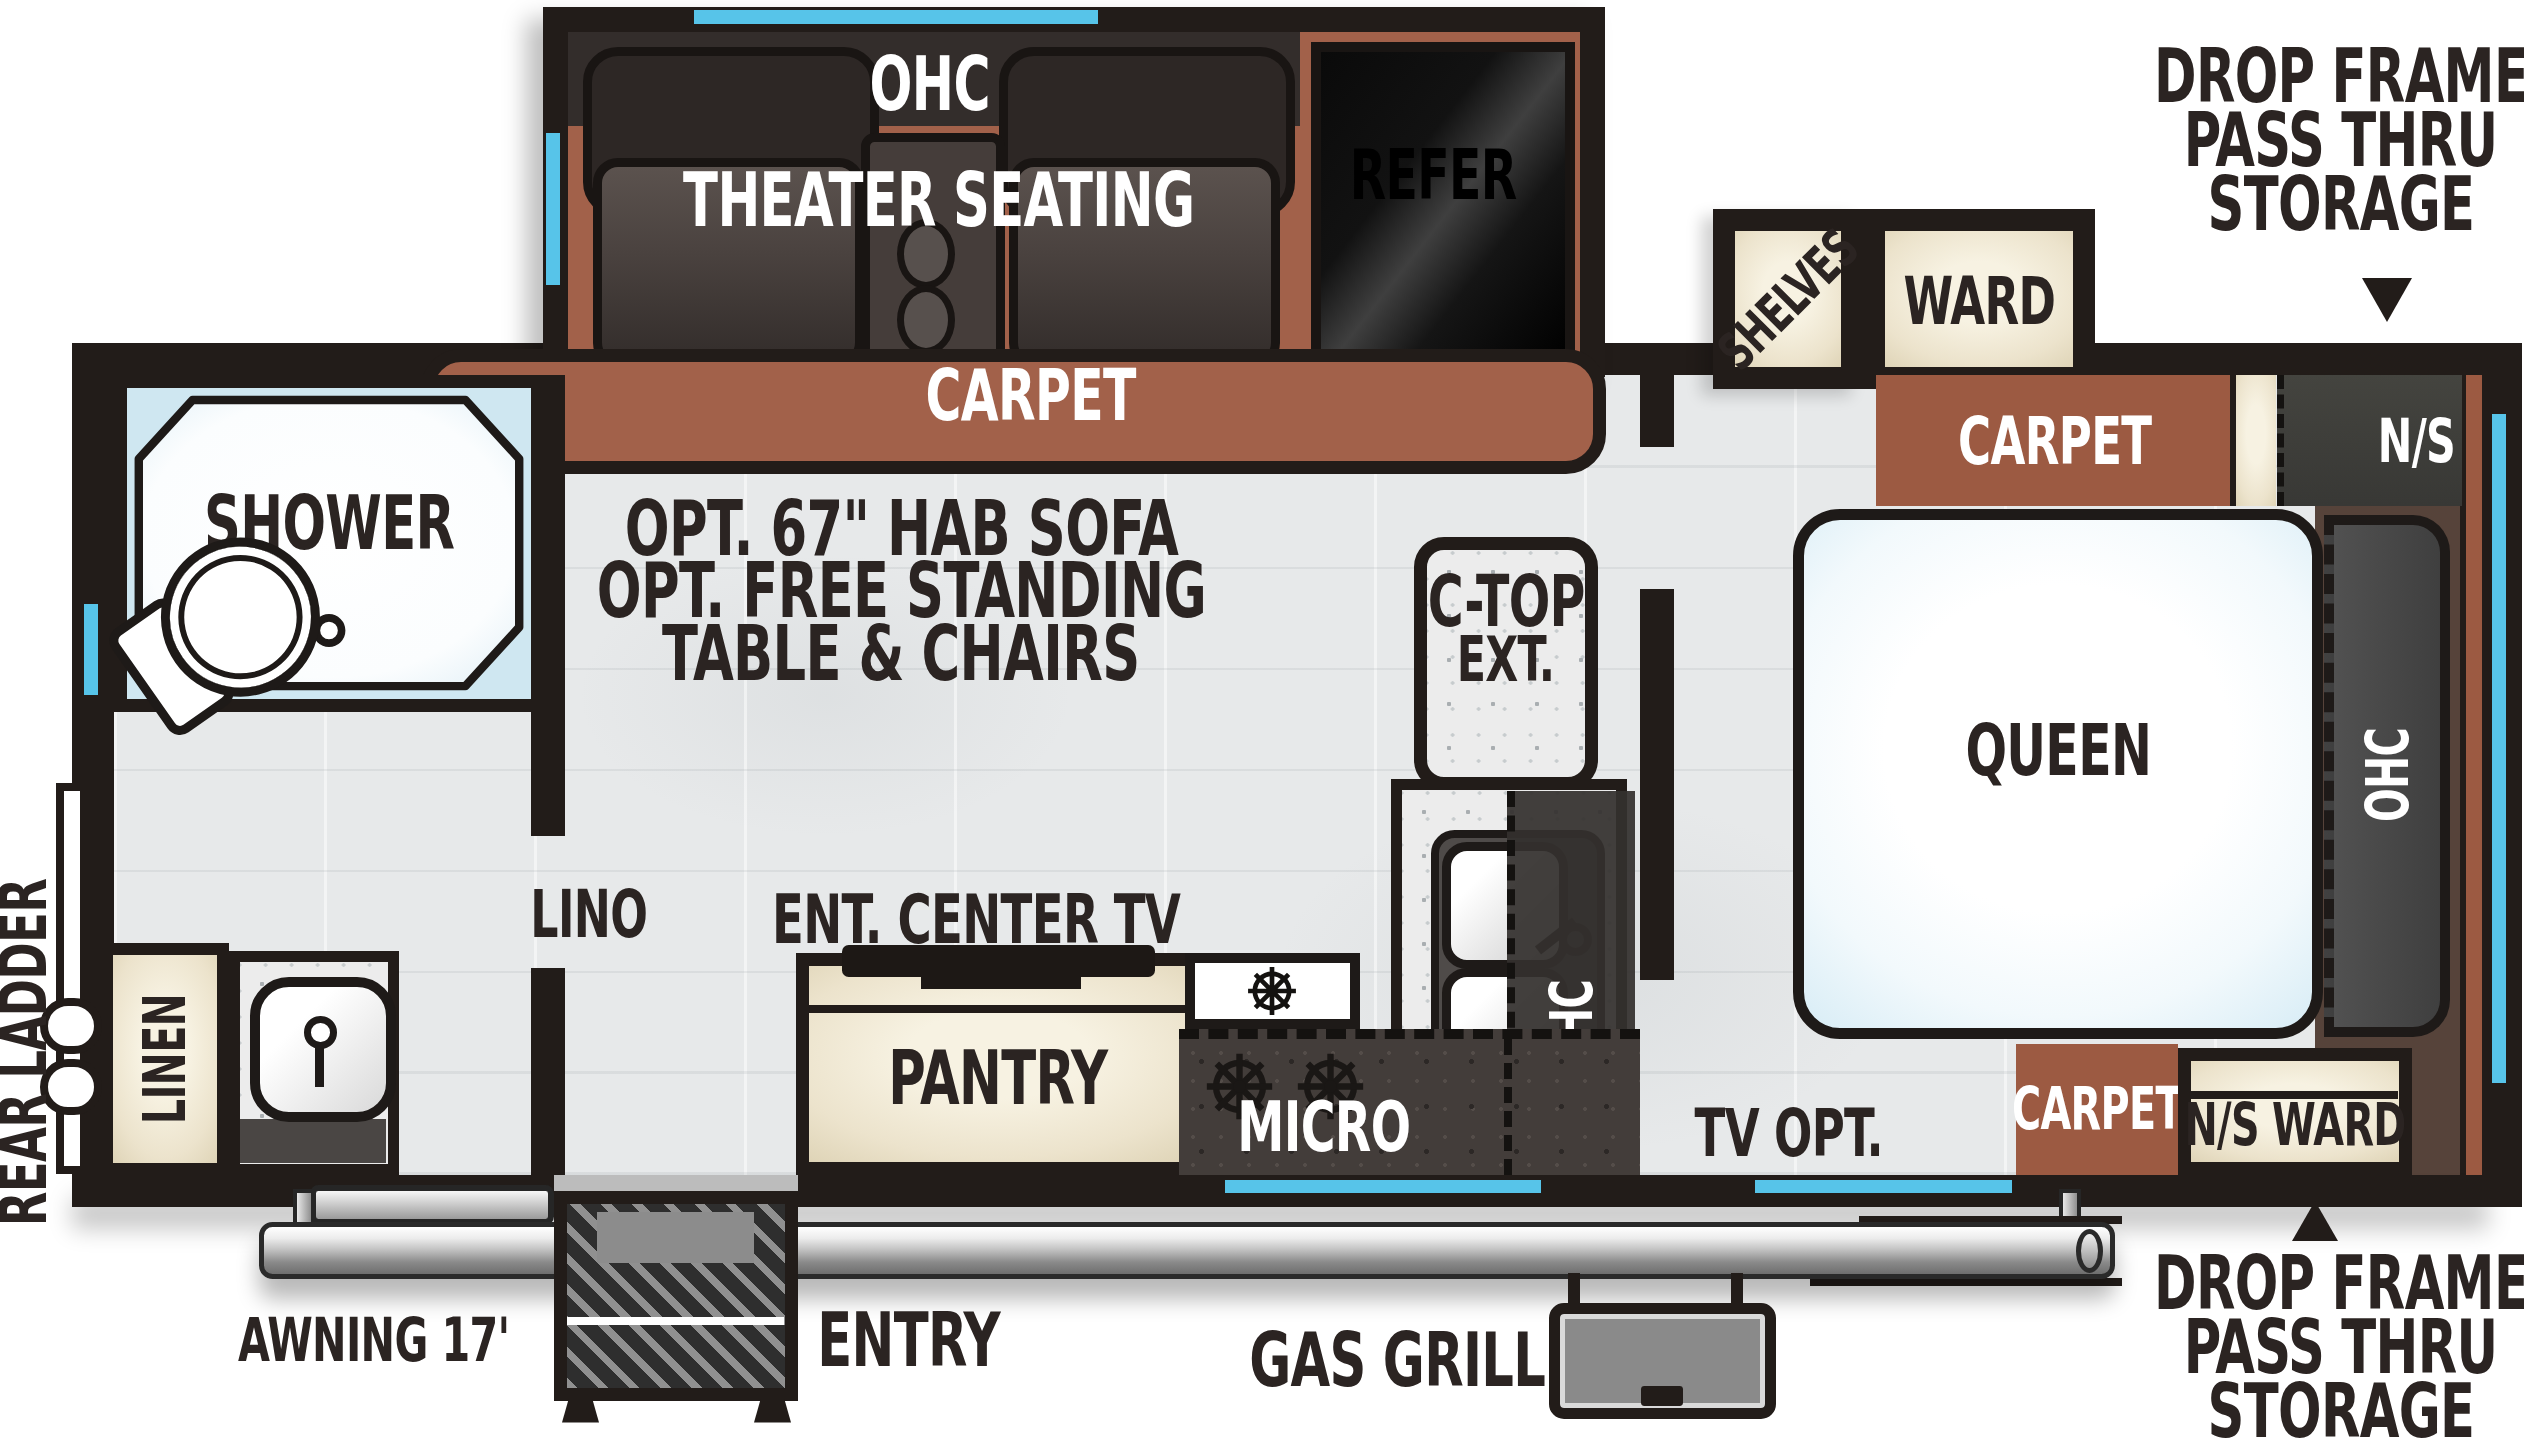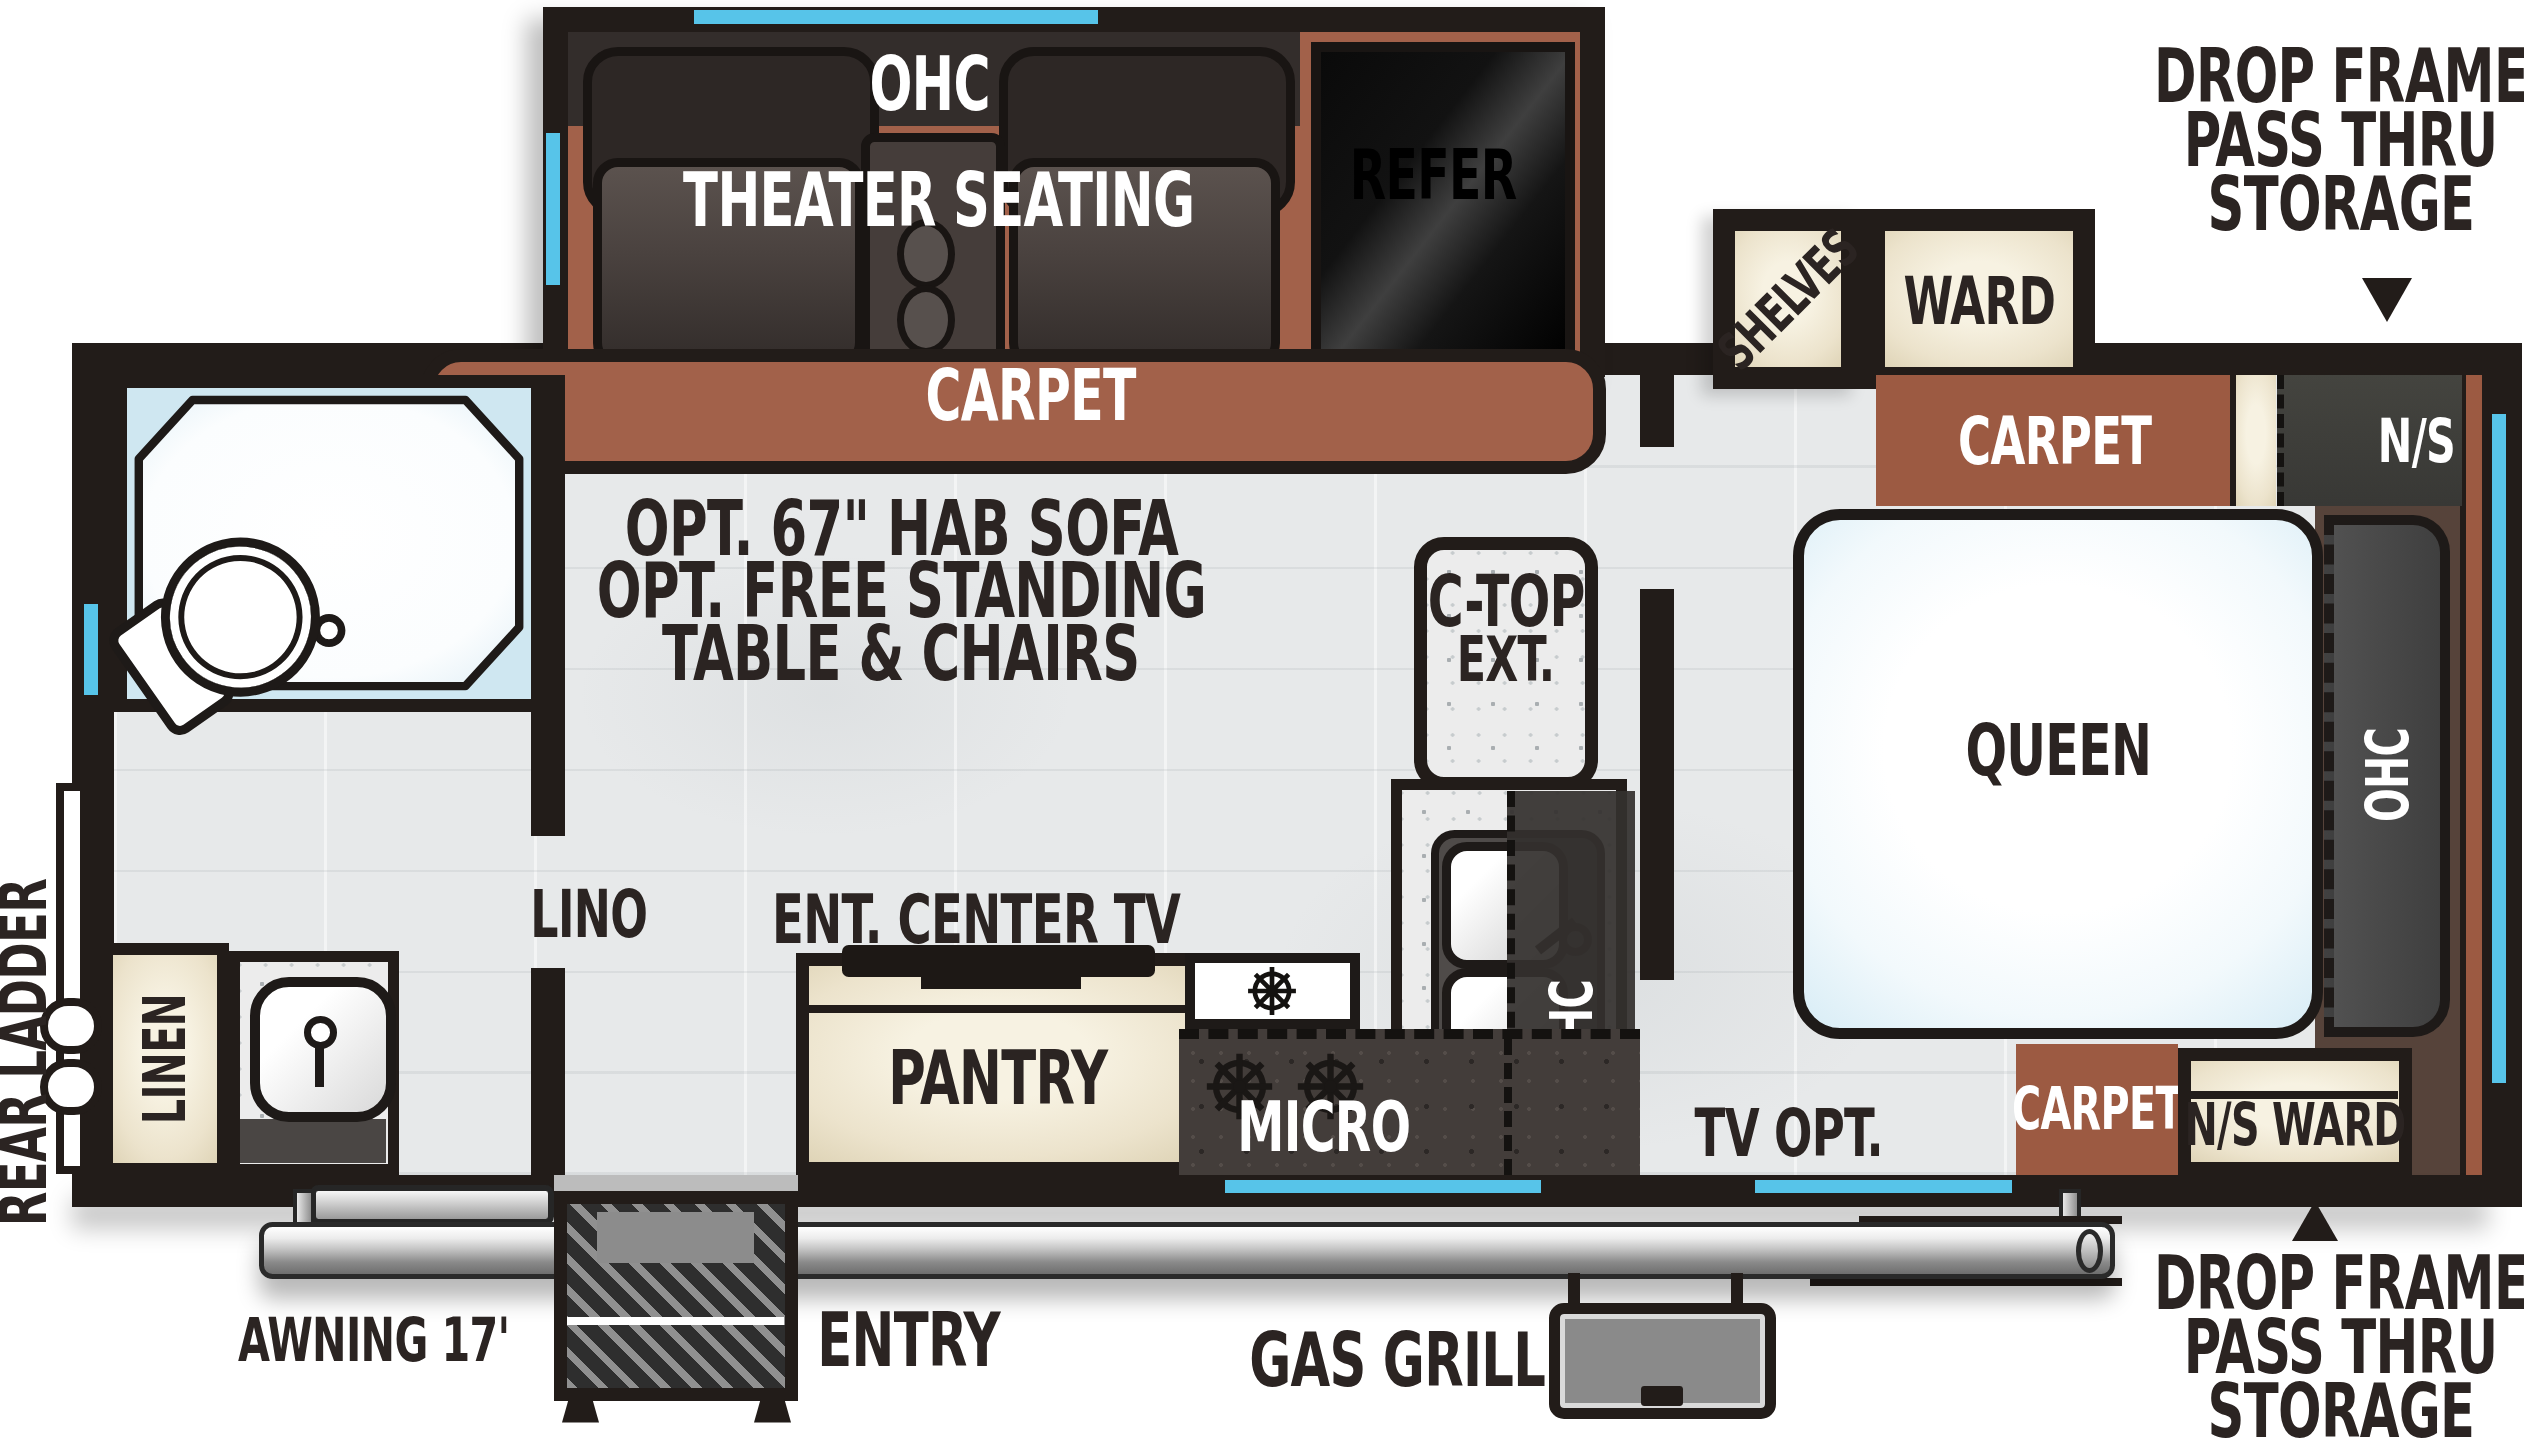--- a/index.html
+++ b/index.html
@@ -95,20 +95,23 @@
       <defs>
         <radialGradient id="pan" cx="50%" cy="48%" r="70%">
           <stop offset="0%" stop-color="#ffffff"></stop>
             <stop offset="70%" stop-color="#fbfdfe"></stop>
           <stop offset="100%" stop-color="#e2f0f7"></stop>
         </radialGradient>
       </defs>
       <polygon points="78,14 402,14 466,84 466,284 402,354 78,354 14,284 14,84" fill="url(#pan)" stroke="#1e1a18" stroke-width="10" stroke-linejoin="round"></polygon>
       <circle cx="240" cy="288" r="15" fill="#ffffff" stroke="#1e1a18" stroke-width="9"></circle>
     </svg>
+    <div class="abs flex lbl" style="left:34px;top:93px;width:337px;height:84px;font-size:67px;">
+      <span class="tn">SHOWER</span>
+    </div>
   </div>
 
   <div class="abs wall" style="left:531px;top:375px;width:34px;height:461px;"></div>
   <div class="abs wall" style="left:531px;top:968px;width:34px;height:207px;"></div>
 
   <div class="abs" style="left:118px;top:547px;width:194px;height:160px;transform:rotate(-35deg);">
     <div class="abs" style="left:0px;top:23.6px;width:59px;height:109px;background:#ffffff;border:9.3px solid #1e1a18;border-radius:15px;"></div>
     <div class="abs" style="left:44px;top:6.7px;width:141px;height:141px;background:#ffffff;border:9.3px solid #1e1a18;border-radius:50%;
                 box-shadow:inset 0 0 0 8.4px #ffffff, inset 0 0 0 14.3px #1e1a18;"></div>
   </div>

